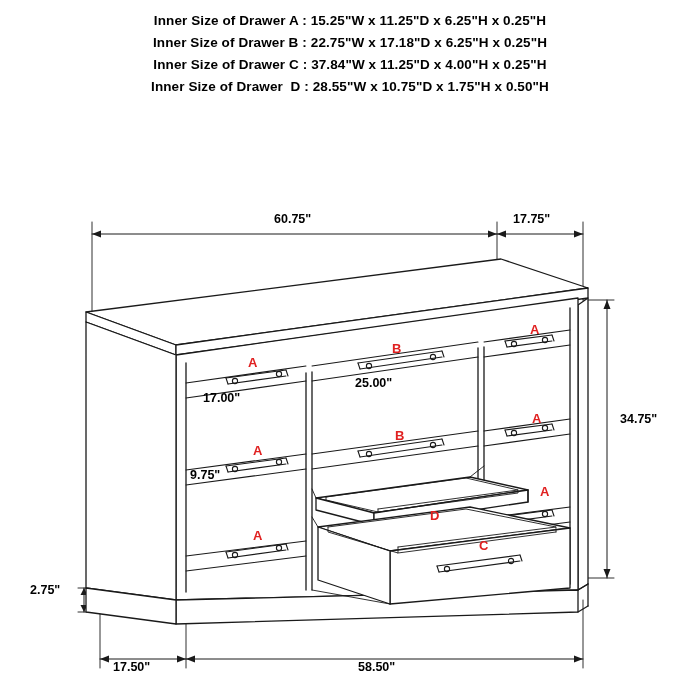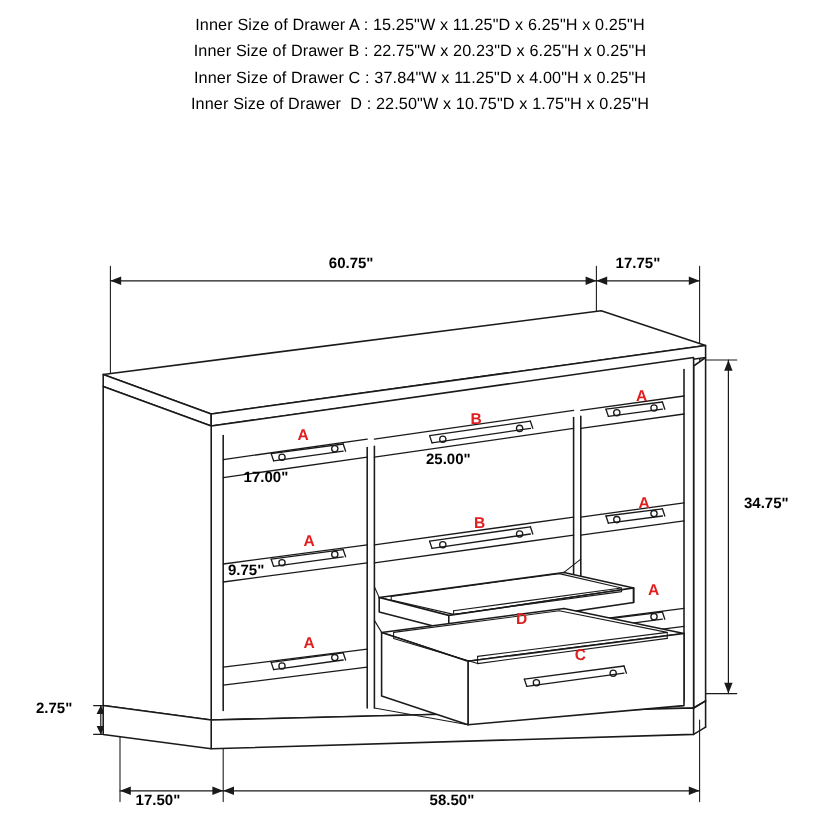--- a/index.html
+++ b/index.html
@@ -10,21 +10,21 @@
     position:relative;
     overflow:hidden;
   }
   #spec-list{
     position:absolute;
     top:10px;left:0;width:700px;
     text-align:center;
   }
   #spec-list .spec-line{
     font-size:13.5px;
-    font-weight:normal;
+    font-weight:bold;
     color:#000;
     line-height:22px;
     letter-spacing:0.1px;
     white-space:pre;
   }
   #drawing{
     position:absolute;
     top:0;left:0;
     width:700px;height:700px;
   }
@@ -40,23 +40,23 @@
     font-size:13px;
     font-weight:bold;
     color:#e02020;
   }
 </style>
 </head>
 <body>
 
 <div id="spec-list">
   <div class="spec-line">Inner Size of Drawer A : 15.25"W x 11.25"D x 6.25"H x 0.25"H</div>
-  <div class="spec-line">Inner Size of Drawer B : 22.75"W x 20.23"D x 6.25"H x 0.25"H</div>
+  <div class="spec-line">Inner Size of Drawer B : 22.75"W x 17.18"D x 6.25"H x 0.25"H</div>
   <div class="spec-line">Inner Size of Drawer C : 37.84"W x 11.25"D x 4.00"H x 0.25"H</div>
-  <div class="spec-line">Inner Size of Drawer  D : 22.50"W x 10.75"D x 1.75"H x 0.25"H</div>
+  <div class="spec-line">Inner Size of Drawer  D : 28.55"W x 10.75"D x 1.75"H x 0.50"H</div>
 </div>
 
 <svg id="drawing" viewBox="0 0 700 700" xmlns="http://www.w3.org/2000/svg">
   <g fill="none" stroke="#1a1a1a" stroke-width="1.3" stroke-linejoin="round" stroke-linecap="round">
 
     <g stroke-width="0.9">
       <line x1="92" y1="222" x2="92" y2="600"></line>
       <line x1="497" y1="222" x2="497" y2="300"></line>
       <line x1="583" y1="222" x2="583" y2="300"></line>
       <line x1="583" y1="300" x2="614" y2="300"></line>

